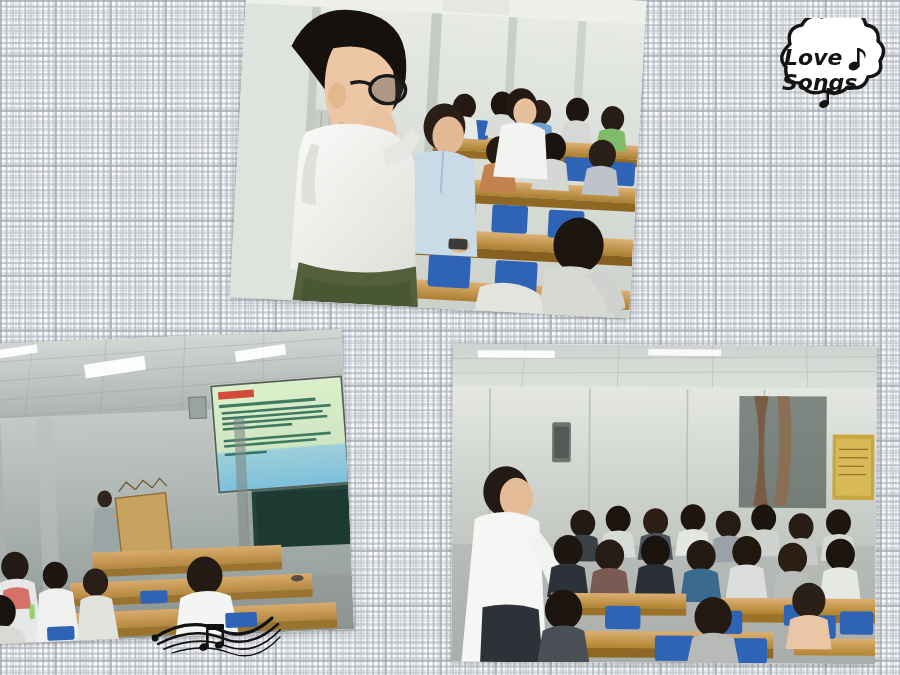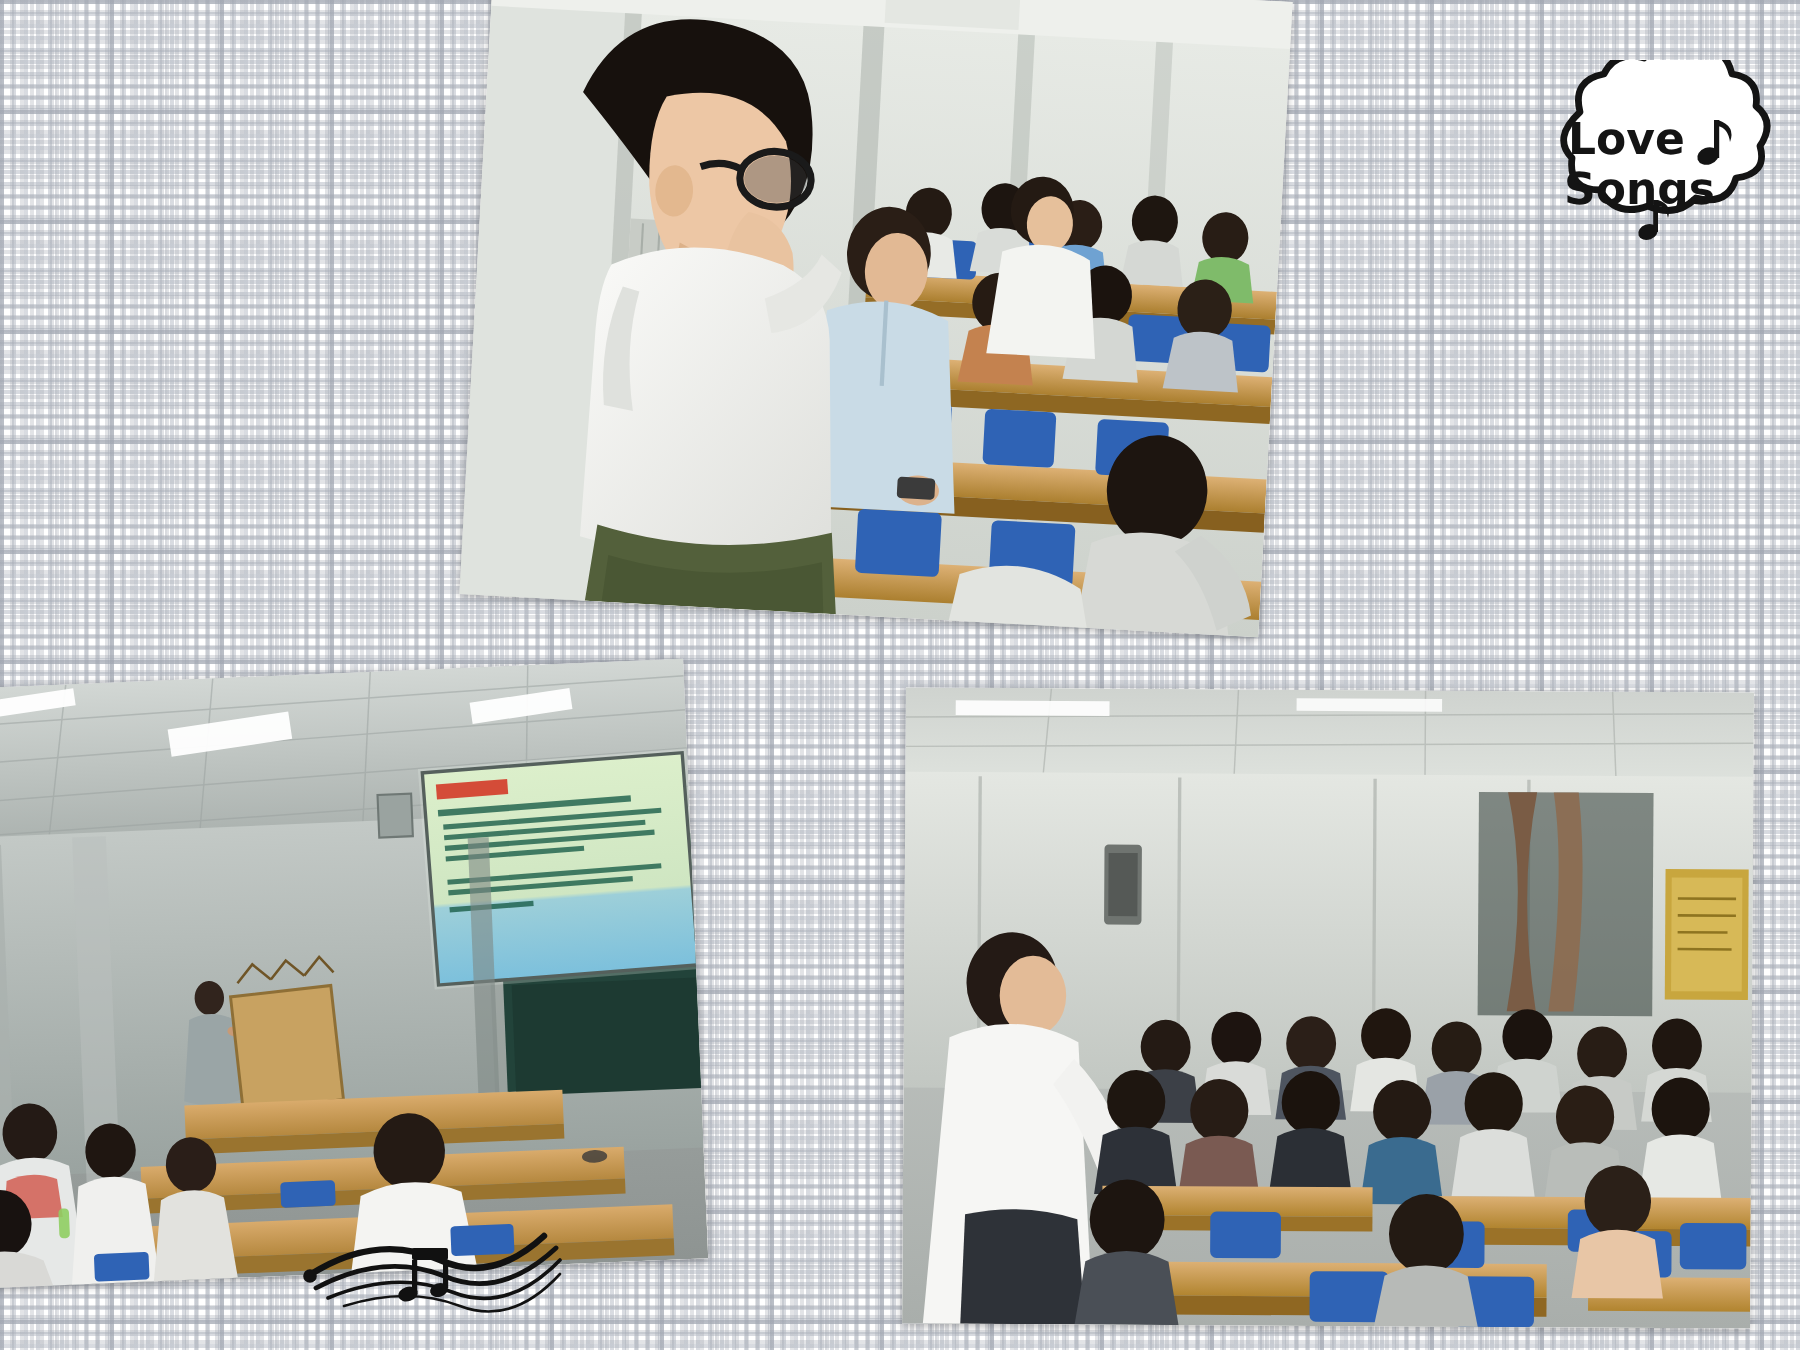--- a/index.html
+++ b/index.html
@@ -104,22 +104,22 @@
     width: 424px; height: 318px;
     padding: 8px;
     transform: rotate(0.35deg);
     transform-origin: 50% 50%;
   }
   #photo-br .scene { background: linear-gradient(#cfd3cf, #a9aeab); }
 
   
   #love-bubble {
     position: absolute;
-    left: 762px; top: 30px;
-    width: 124px; height: 98px;
+    left: 762px; top: 18px;
+    width: 124px; height: 98px; font-style: italic;
   }
   #love-bubble svg { display:block; width:100%; height:100%; }
   .bubble-text {
     font-family: "DejaVu Sans", sans-serif;
     font-weight: bold;
   }
 
   
   #music-ornament {
     position: absolute;

